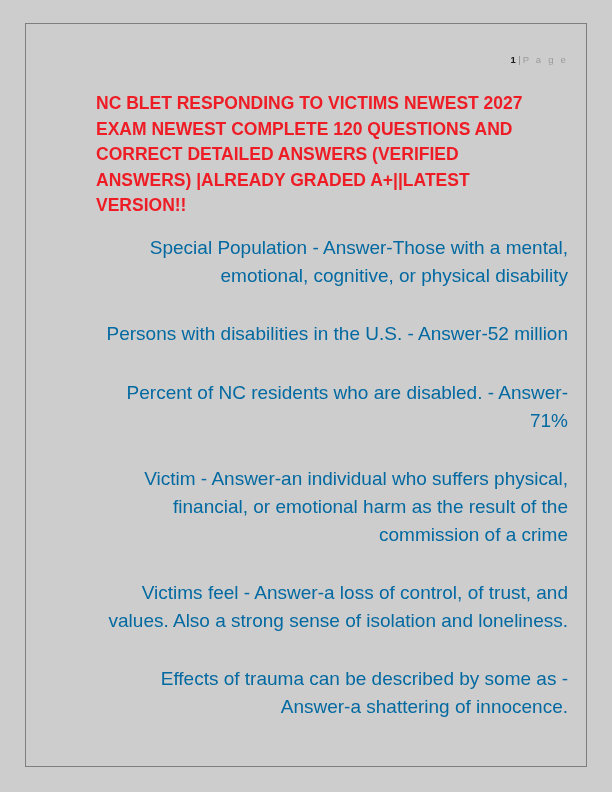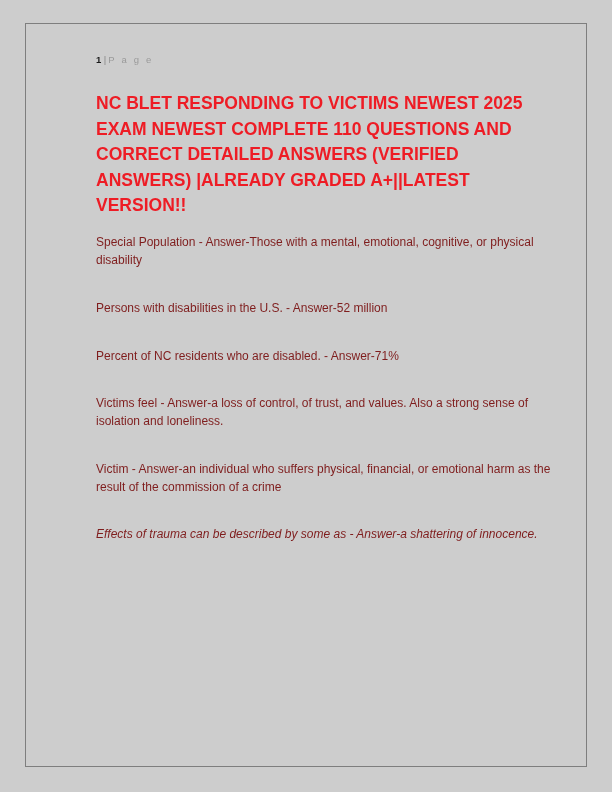--- a/index.html
+++ b/index.html
@@ -30,20 +30,21 @@
     left: 70px;
     top: 30px;
     width: 472px;
   }
 
   .page-header {
     font-size: 9.5px;
     line-height: 1.2;
     margin-bottom: 26px;
     white-space: nowrap;
+    text-align: right;
   }
   .page-header .page-number {
     font-weight: bold;
     color: #1a1a1a;
     letter-spacing: 0.5px;
   }
   .page-header .sep {
     color: #8a8a8a;
     margin: 0 2px;
   }
@@ -55,44 +56,44 @@
   .doc-title {
     color: #ee1c25;
     font-weight: bold;
     font-size: 17.5px;
     line-height: 1.45;
     margin: 0 0 16px 0;
     width: 450px;
   }
 
   .qa-block {
-    font-size: 12px;
+    font-size: 19px;
     line-height: 1.48;
-    color: #7f1d1d;
+    color: #0369a1;
     margin: 0 0 30px 0;
     width: 472px;
+    text-align: right;
   }
   .qa-block:last-child {
     margin-bottom: 8px;
-    font-style: italic;
   }
 </style>
 </head>
 <body>
 
 <div class="page-frame">
   <div class="content">
 
     <div class="page-header">
       <span class="page-number">1</span><span class="sep">|</span><span class="page-word">P a g e</span>
     </div>
 
-    <h1 class="doc-title">NC BLET RESPONDING TO VICTIMS NEWEST 2025 EXAM NEWEST COMPLETE 110 QUESTIONS AND CORRECT DETAILED ANSWERS (VERIFIED ANSWERS) |ALREADY GRADED A+||LATEST VERSION!!</h1>
+    <h1 class="doc-title">NC BLET RESPONDING TO VICTIMS NEWEST 2027 EXAM NEWEST COMPLETE 120 QUESTIONS AND CORRECT DETAILED ANSWERS (VERIFIED ANSWERS) |ALREADY GRADED A+||LATEST VERSION!!</h1>
 
     <p class="qa-block">Special Population - Answer-Those with a mental, emotional, cognitive, or physical disability</p>
     <p class="qa-block">Persons with disabilities in the U.S. - Answer-52 million</p>
     <p class="qa-block">Percent of NC residents who are disabled. - Answer-71%</p>
+    <p class="qa-block">Victim - Answer-an individual who suffers physical, financial, or emotional harm as the result of the commission of a crime</p>
     <p class="qa-block">Victims feel - Answer-a loss of control, of trust, and values. Also a strong sense of isolation and loneliness.</p>
-    <p class="qa-block">Victim - Answer-an individual who suffers physical, financial, or emotional harm as the result of the commission of a crime</p>
     <p class="qa-block">Effects of trauma can be described by some as - Answer-a shattering of innocence.</p>
 
   </div>
 </div>
 
 </body></html>

